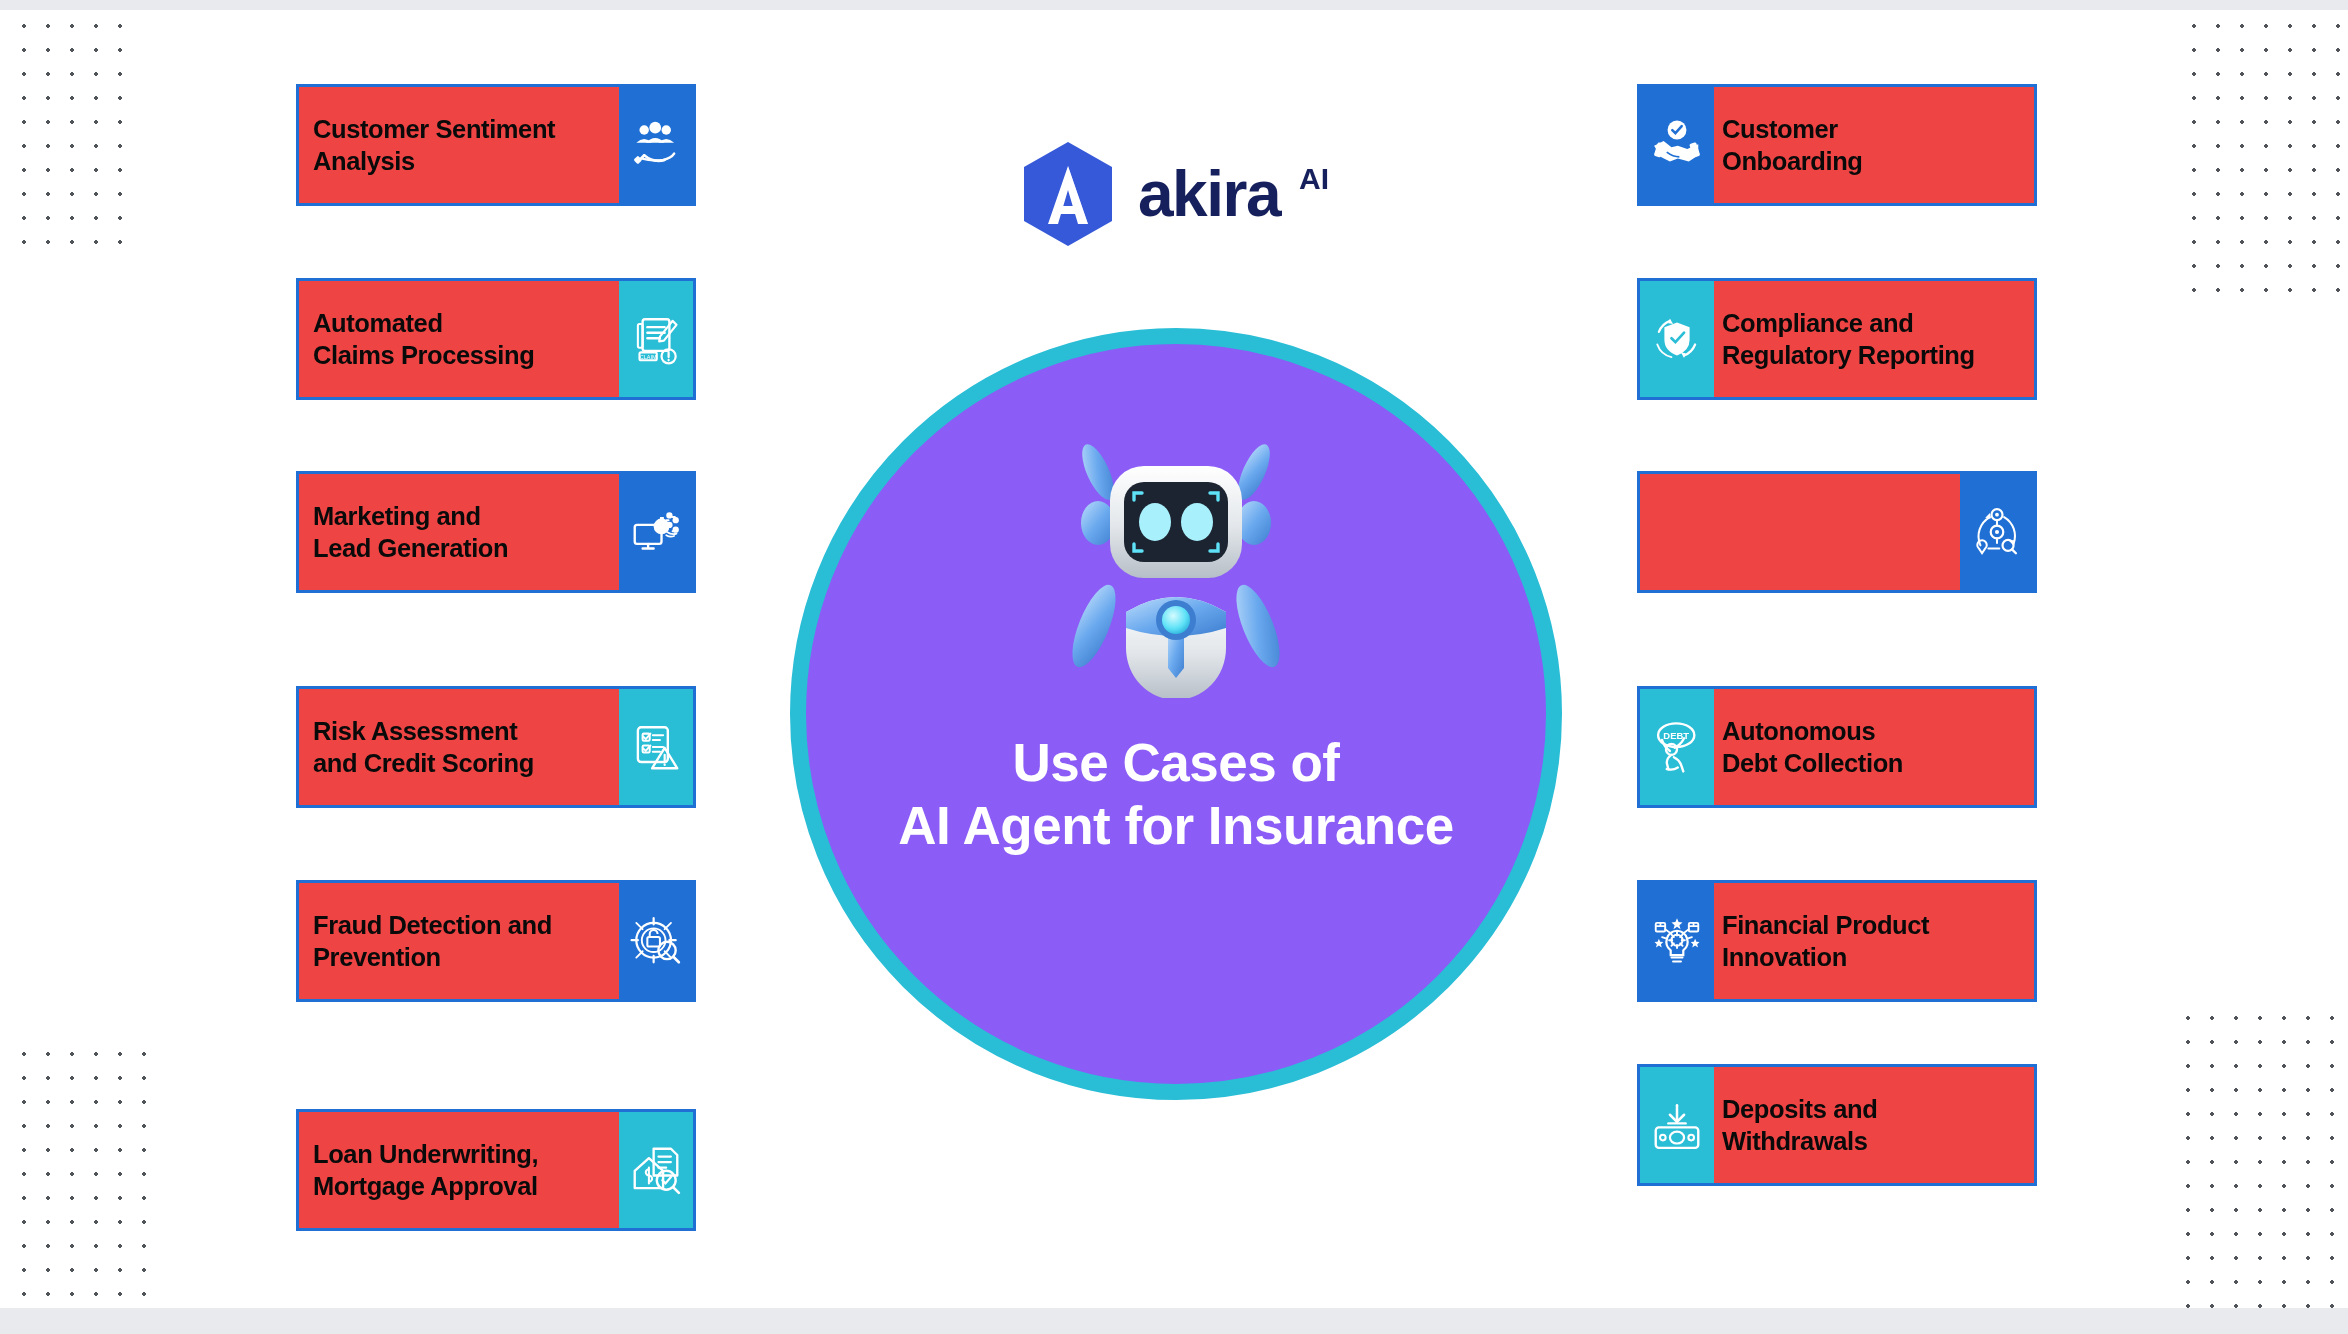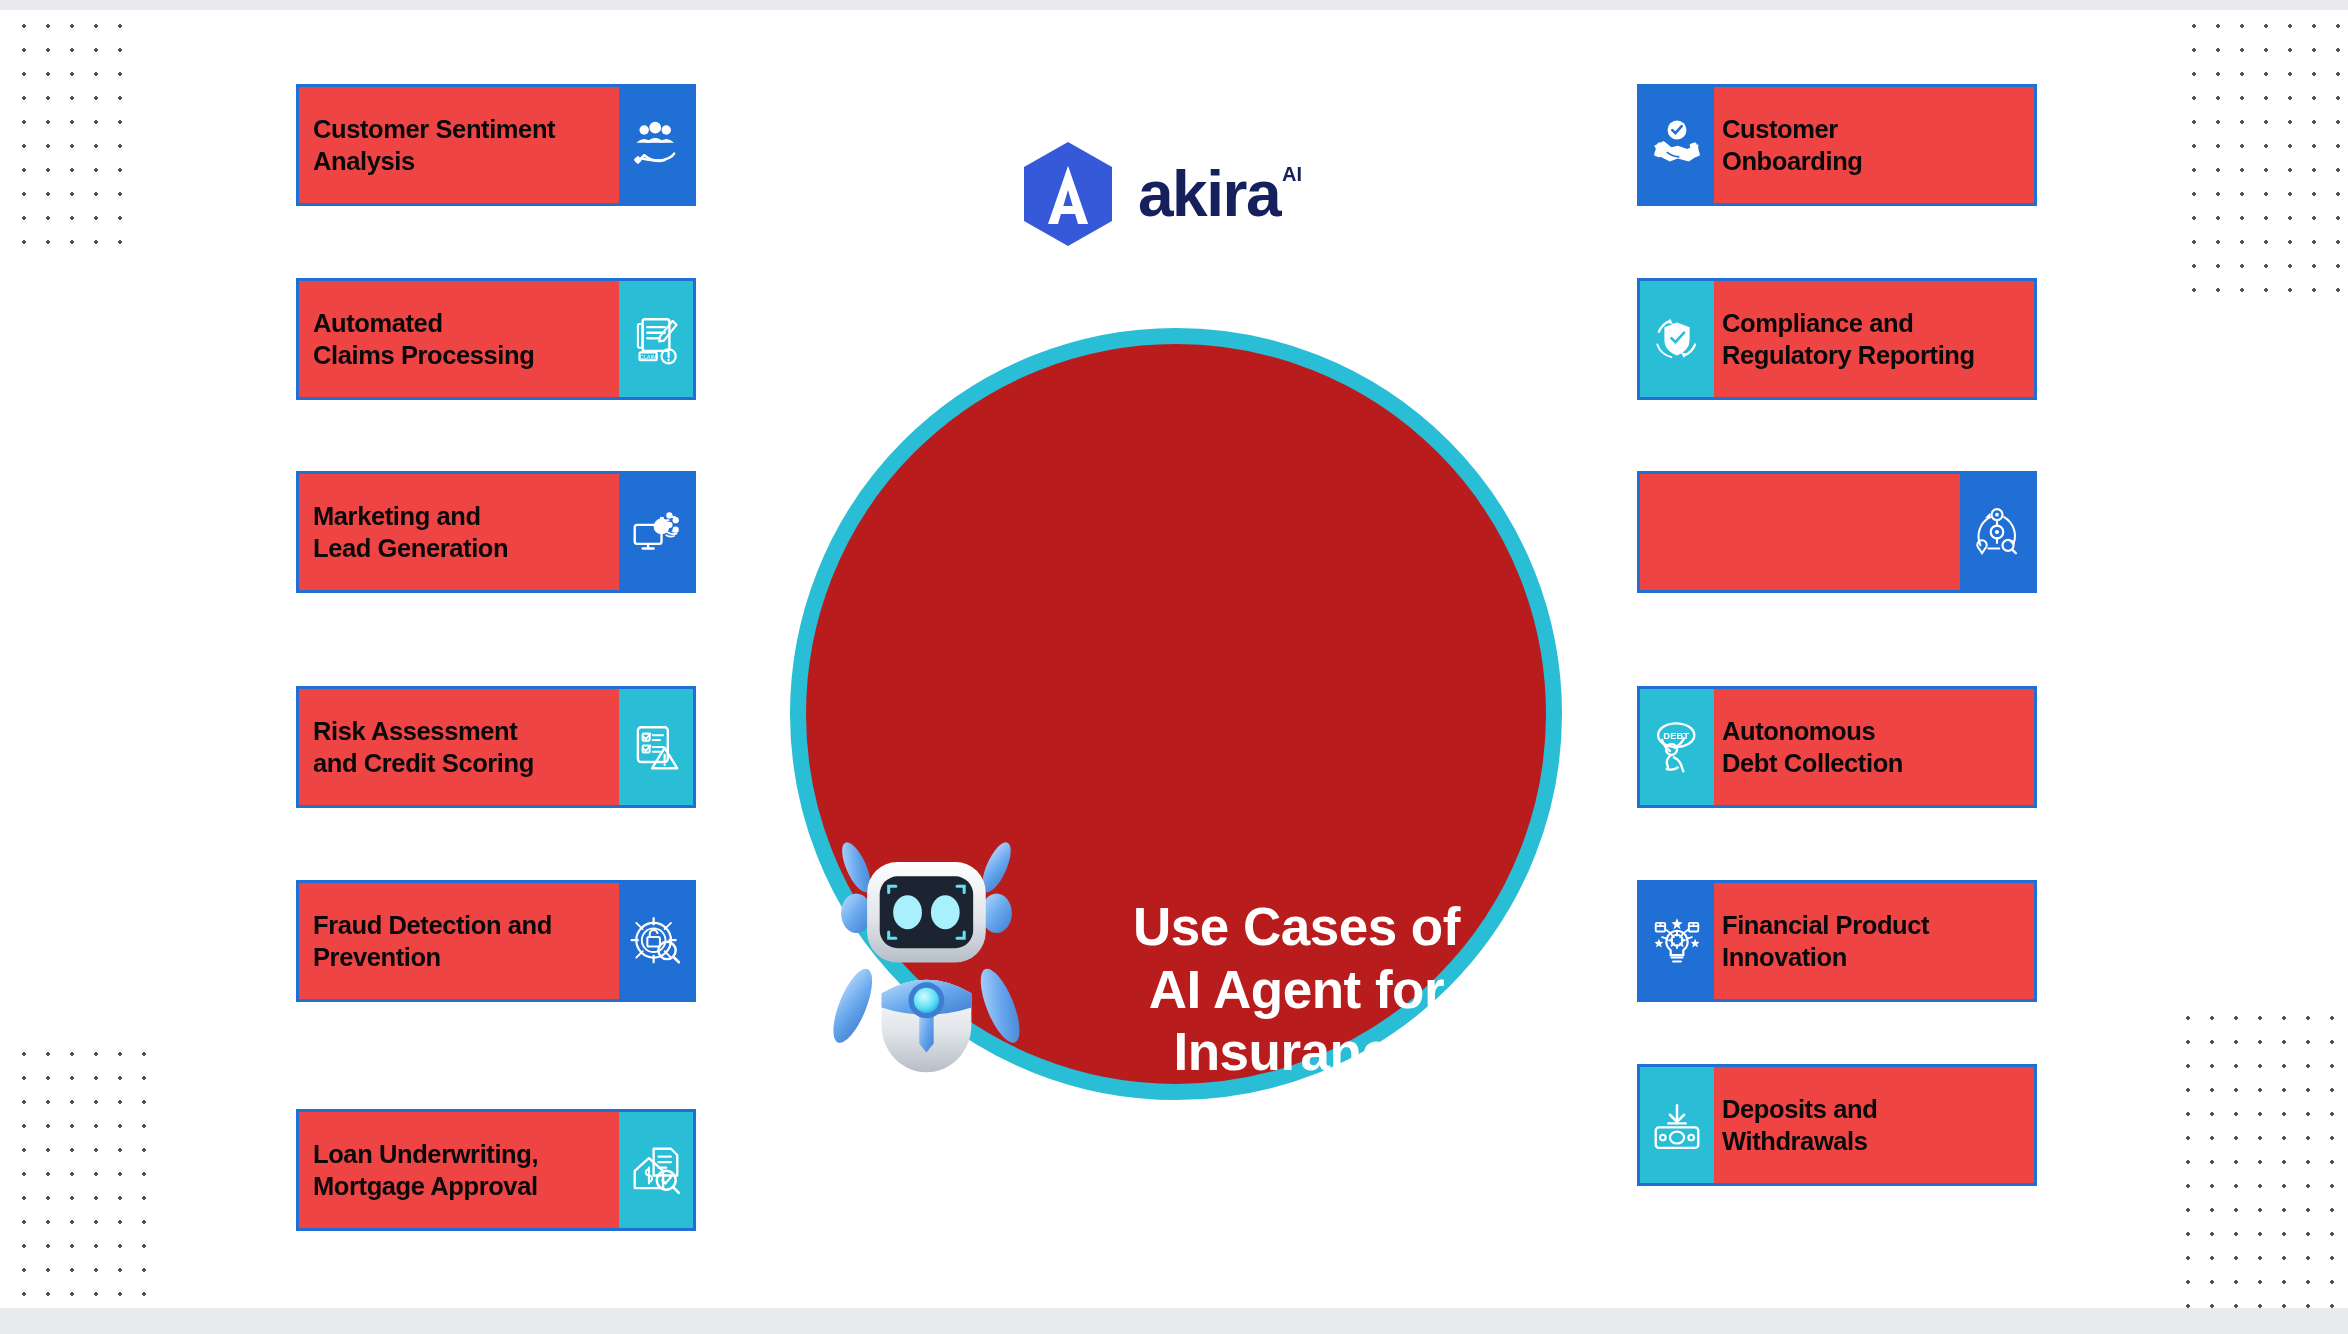--- a/index.html
+++ b/index.html
@@ -64,40 +64,40 @@
   .logo-word {
     display: flex;
     align-items: flex-start;
     color: #16205c;
     font-size: 64px;
     font-weight: 700;
     letter-spacing: -1.5px;
     line-height: 1;
   }
   .logo-sup {
-    font-size: 20px;
+    font-size: 30px;
     font-weight: 700;
     margin-top: 2px;
-    margin-left: 2px;
+    margin-left: 19px;
     letter-spacing: 0;
   }
 
   
   #hero {
     position: absolute;
     left: 790px;
     top: 328px;
     width: 772px;
     height: 772px;
     border-radius: 50%;
-    background: #b91c1c;
+    background: #8b5cf6;
     border: 16px solid #29bdd6;
     display: flex;
-    flex-direction: row;
-    align-items: flex-end;
+    flex-direction: column;
+    align-items: center;
     justify-content: flex-start;
   }
   #robot { margin-top: 86px; }
   #hero-title {
     margin-top: 34px;
     text-align: center;
     color: #ffffff;
     font-size: 53px;
     font-weight: 700;
     line-height: 1.18;

